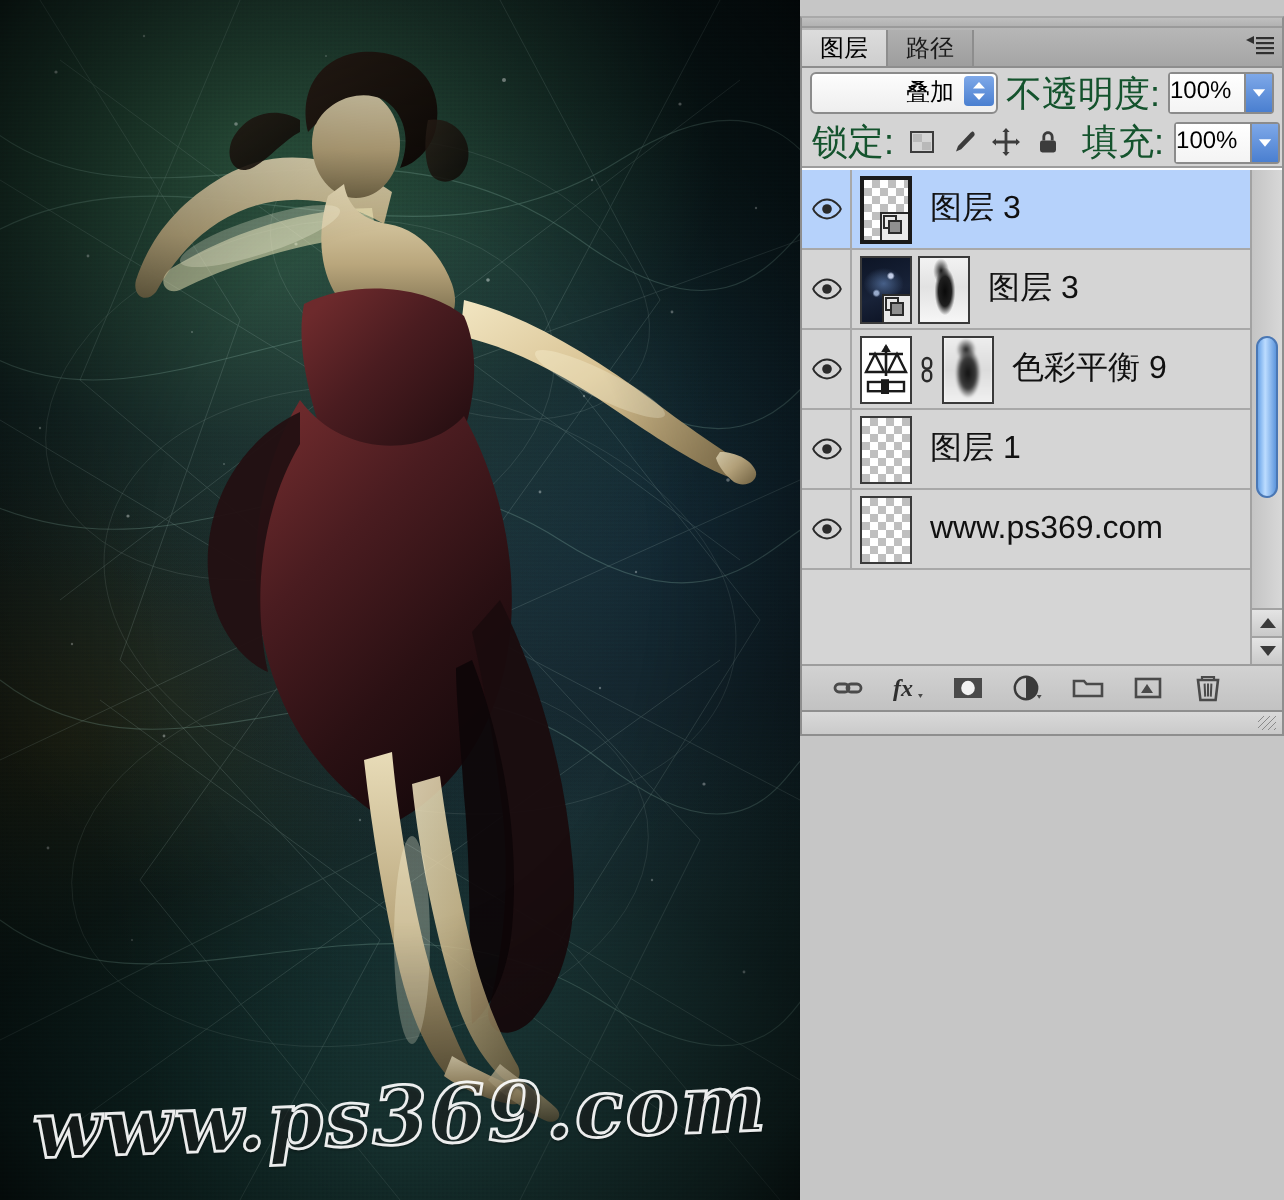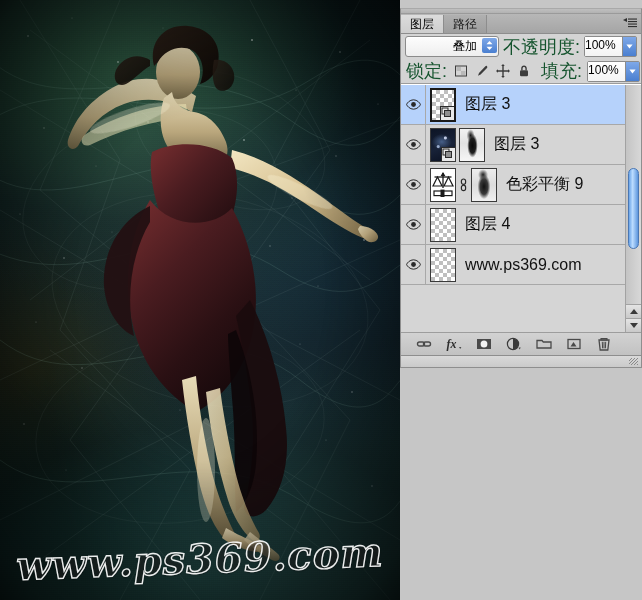--- a/index.html
+++ b/index.html
@@ -591,21 +591,21 @@
             <svg width="15" height="11" viewBox="0 0 15 11">
               <path d="M7.5 0.8 C11.2 0.8 14 4 14.4 5.5 C14 7 11.2 10.2 7.5 10.2 C3.8 10.2 1 7 0.6 5.5 C1 4 3.8 0.8 7.5 0.8 Z" fill="none" stroke="#2a2a2a" stroke-width="1"></path>
               <circle cx="7.5" cy="5.5" r="2.4" fill="#2a2a2a"></circle>
             </svg>
           </div>
           <div class="thumbs">
             <div class="thumb">
               <div class="checker"></div>
             </div>
           </div>
-          <span class="layer-name">图层 4</span>
+          <span class="layer-name">图层 1</span>
         </div>
 
 
         <div class="layer-row">
           <div class="eye-cell">
             <svg width="15" height="11" viewBox="0 0 15 11">
               <path d="M7.5 0.8 C11.2 0.8 14 4 14.4 5.5 C14 7 11.2 10.2 7.5 10.2 C3.8 10.2 1 7 0.6 5.5 C1 4 3.8 0.8 7.5 0.8 Z" fill="none" stroke="#2a2a2a" stroke-width="1"></path>
               <circle cx="7.5" cy="5.5" r="2.4" fill="#2a2a2a"></circle>
             </svg>
           </div>

